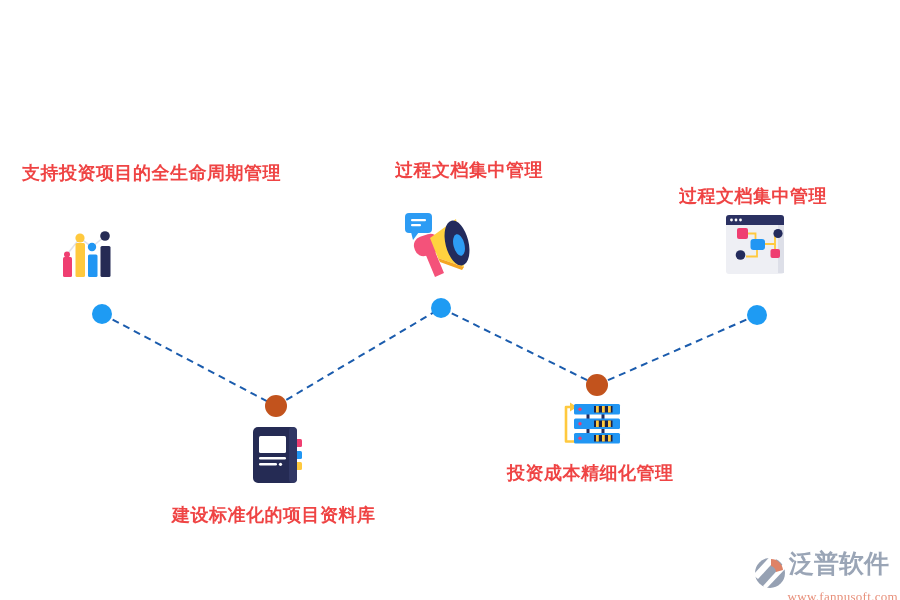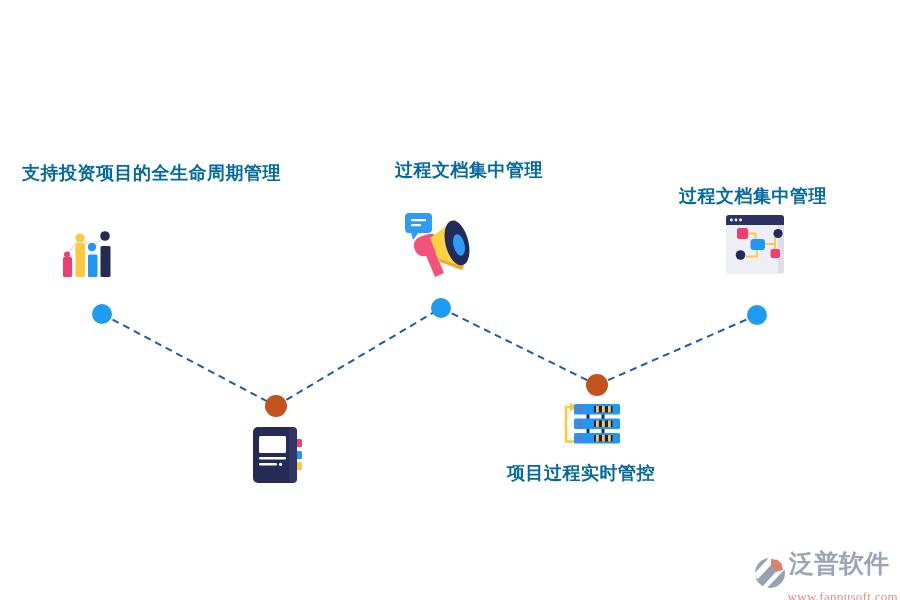--- a/index.html
+++ b/index.html
@@ -3,21 +3,21 @@
 <meta charset="utf-8">
 <style>
   html,body{margin:0;padding:0;}
   body{font-family:"Liberation Sans", sans-serif; background:#fff;}
   .canvas{position:relative;width:900px;height:600px;background:#ffffff;overflow:hidden;}
   .timeline-svg{position:absolute;left:0;top:0;width:900px;height:600px;}
   .feature-label{
     position:absolute;
     font-size:18px;
     font-weight:700;
-    color:#0369a1;
+    color:#ef4444;
     letter-spacing:0.5px;
     white-space:nowrap;
   }
   .f1{left:22px;top:161px;}
   .f2{left:372px;top:158px;margin-left:23px;}
   .f3{left:679px;top:184px;}
   .f4{left:172px;top:503px;}
   .f5{left:507px;top:461px;}
   .icon{position:absolute;}
   .i1{left:55px;top:226px;}
@@ -105,33 +105,34 @@
       <path d="M51,33 V38"></path>
       <path d="M33,39 V45.5 H22"></path>
     </g>
     <rect x="13" y="17" width="11" height="11" rx="2" fill="#EF3E71"></rect>
     <circle cx="54" cy="22.5" r="4.6" fill="#232B5C"></circle>
     <rect x="26.5" y="28" width="14.5" height="11" rx="3" fill="#2196F3"></rect>
     <circle cx="16.5" cy="44" r="4.8" fill="#232B5C"></circle>
     <rect x="46.5" y="38" width="9.5" height="9" rx="2" fill="#EF3E71"></rect>
   </svg>
 
+  <div class="feature-label f4">建设标准化的项目资料库</div>
   <svg class="icon i4" width="55" height="62" viewBox="0 0 55 62">
     <rect x="46" y="15" width="7" height="8" rx="1.5" fill="#EF3E71"></rect>
     <rect x="46" y="27" width="7" height="8" rx="1.5" fill="#2196F3"></rect>
     <rect x="46" y="38" width="7" height="8" rx="1.5" fill="#FFC93E"></rect>
     <rect x="4" y="3" width="44" height="56" rx="5" fill="#252B54"></rect>
     <rect x="40" y="3" width="8" height="56" rx="4" fill="#303764"></rect>
     <rect x="10" y="12" width="27" height="17" rx="1.5" fill="#ffffff"></rect>
     <rect x="10" y="33" width="27" height="2.6" rx="1.3" fill="#ffffff"></rect>
     <rect x="10" y="39" width="18" height="2.6" rx="1.3" fill="#ffffff"></rect>
     <circle cx="31.5" cy="40.3" r="1.6" fill="#ffffff"></circle>
   </svg>
 
-  <div class="feature-label f5">项目过程实时管控</div>
+  <div class="feature-label f5">投资成本精细化管理</div>
   <svg class="icon i5" width="68" height="55" viewBox="0 0 68 55">
     <path d="M18,45.5 H8 V11 H12" stroke="#FFC93E" stroke-width="2.6" fill="none" stroke-linejoin="round" stroke-linecap="round"></path>
     <polygon points="12,6.5 19,11 12,15.5" fill="#FFC93E"></polygon>
     <rect x="28.5" y="12" width="3" height="31" fill="#232B5C"></rect>
     <rect x="43.5" y="12" width="3" height="31" fill="#232B5C"></rect>
     <g>
       <rect x="16" y="8" width="46" height="10.5" rx="1.5" fill="#2196F3"></rect>
       <circle cx="22" cy="13.2" r="1.7" fill="#EF3E71"></circle>
       <rect x="36" y="10" width="18.5" height="6.5" fill="#1A2148"></rect>
       <rect x="38" y="10" width="2.8" height="6.5" fill="#FFC93E"></rect>

